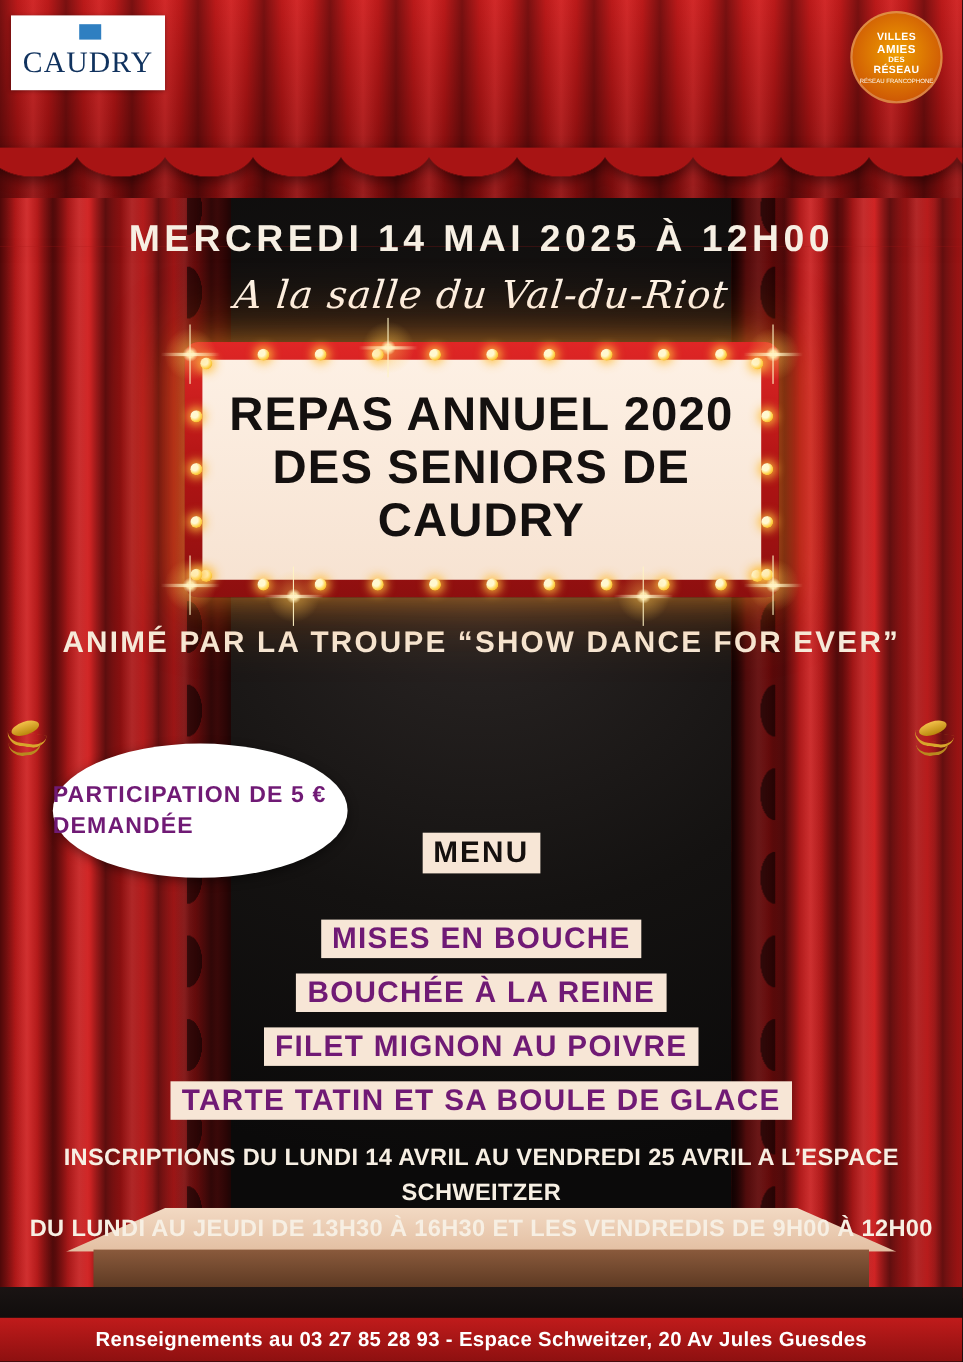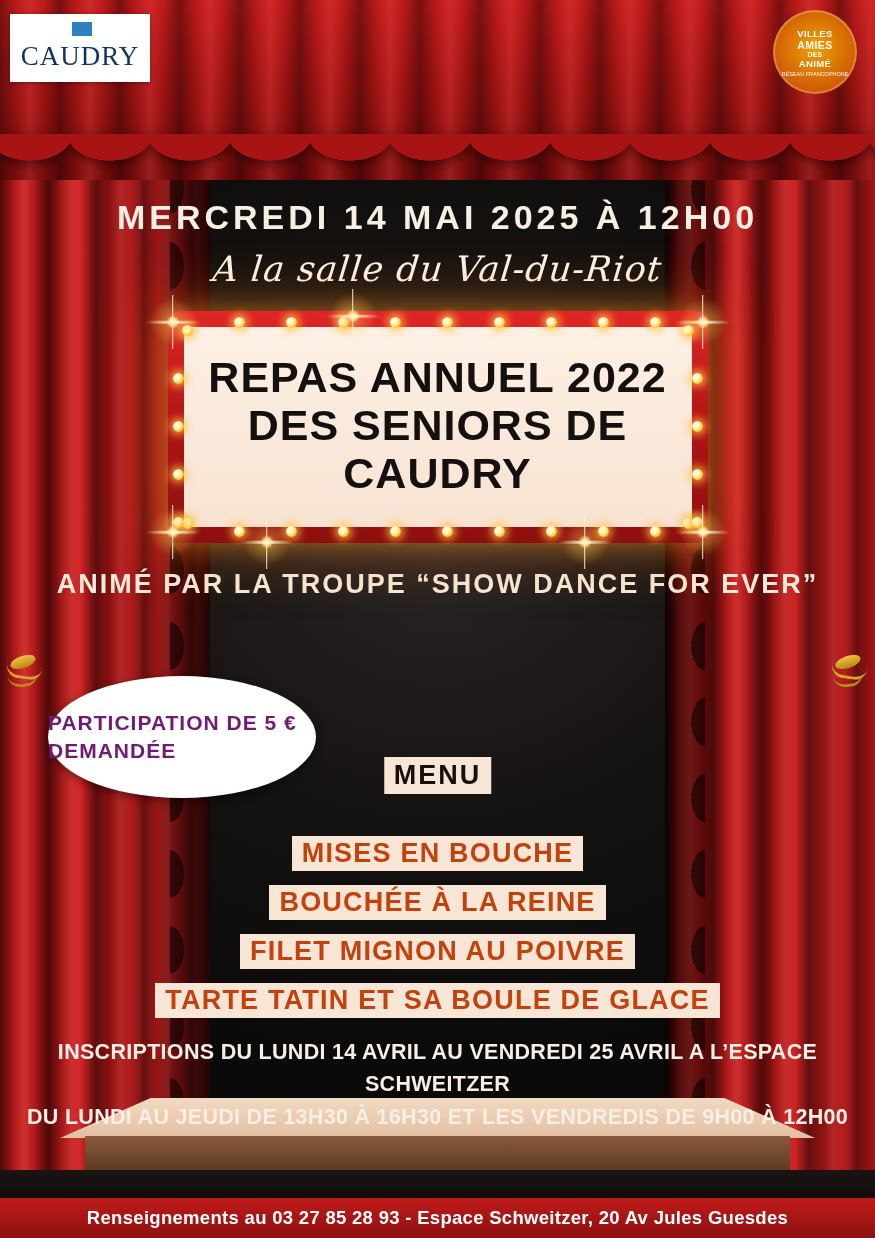--- a/index.html
+++ b/index.html
@@ -311,21 +311,21 @@
   }
   .menu-items {
     position: absolute;
     left: 0; right: 0; top: 836px;
     z-index: 7;
     text-align: center;
   }
   .menu-items .mi {
     display: inline-block;
     background: #f7e6d6;
-    color: #c2410c;
+    color: #701a75;
     font-weight: bold;
     font-size: 27px;
     letter-spacing: 1.2px;
     padding: 2px 10px;
     margin-bottom: 14px;
   }
 
   
   .reg {
     position: absolute;
@@ -422,32 +422,32 @@
     <div class="sq"></div>
     <div class="word">
       <span>CAUDRY</span>
     </div>
   </div>
 
   <div class="badge">
     <div class="l1">VILLES</div>
     <div class="l2">AMIES</div>
     <div class="l3">DES</div>
-    <div class="l4">ANIMÉ</div>
+    <div class="l4">RÉSEAU</div>
     <div class="l5">RÉSEAU FRANCOPHONE</div>
   </div>
 
   <div class="content">
     <div class="date-line">MERCREDI 14 MAI 2025 À 12H00</div>
     <div class="place-line">A la salle du Val-du-Riot</div>
 
     <div class="marquee-wrap">
       <div class="marquee">
         <div class="marquee-inner">
-          <div class="t">REPAS ANNUEL 2022</div>
+          <div class="t">REPAS ANNUEL 2020</div>
           <div class="t">DES SENIORS DE</div>
           <div class="t">CAUDRY</div>
         </div>
         <div class="bulbs">
           <div class="bulb" style="left:14px;  top:14px;"></div>
           <div class="bulb" style="left:66px;  top:6px;"></div>
           <div class="bulb" style="left:118px; top:6px;"></div>
           <div class="bulb" style="left:170px; top:6px;"></div>
           <div class="bulb" style="left:222px; top:6px;"></div>
           <div class="bulb" style="left:274px; top:6px;"></div>

